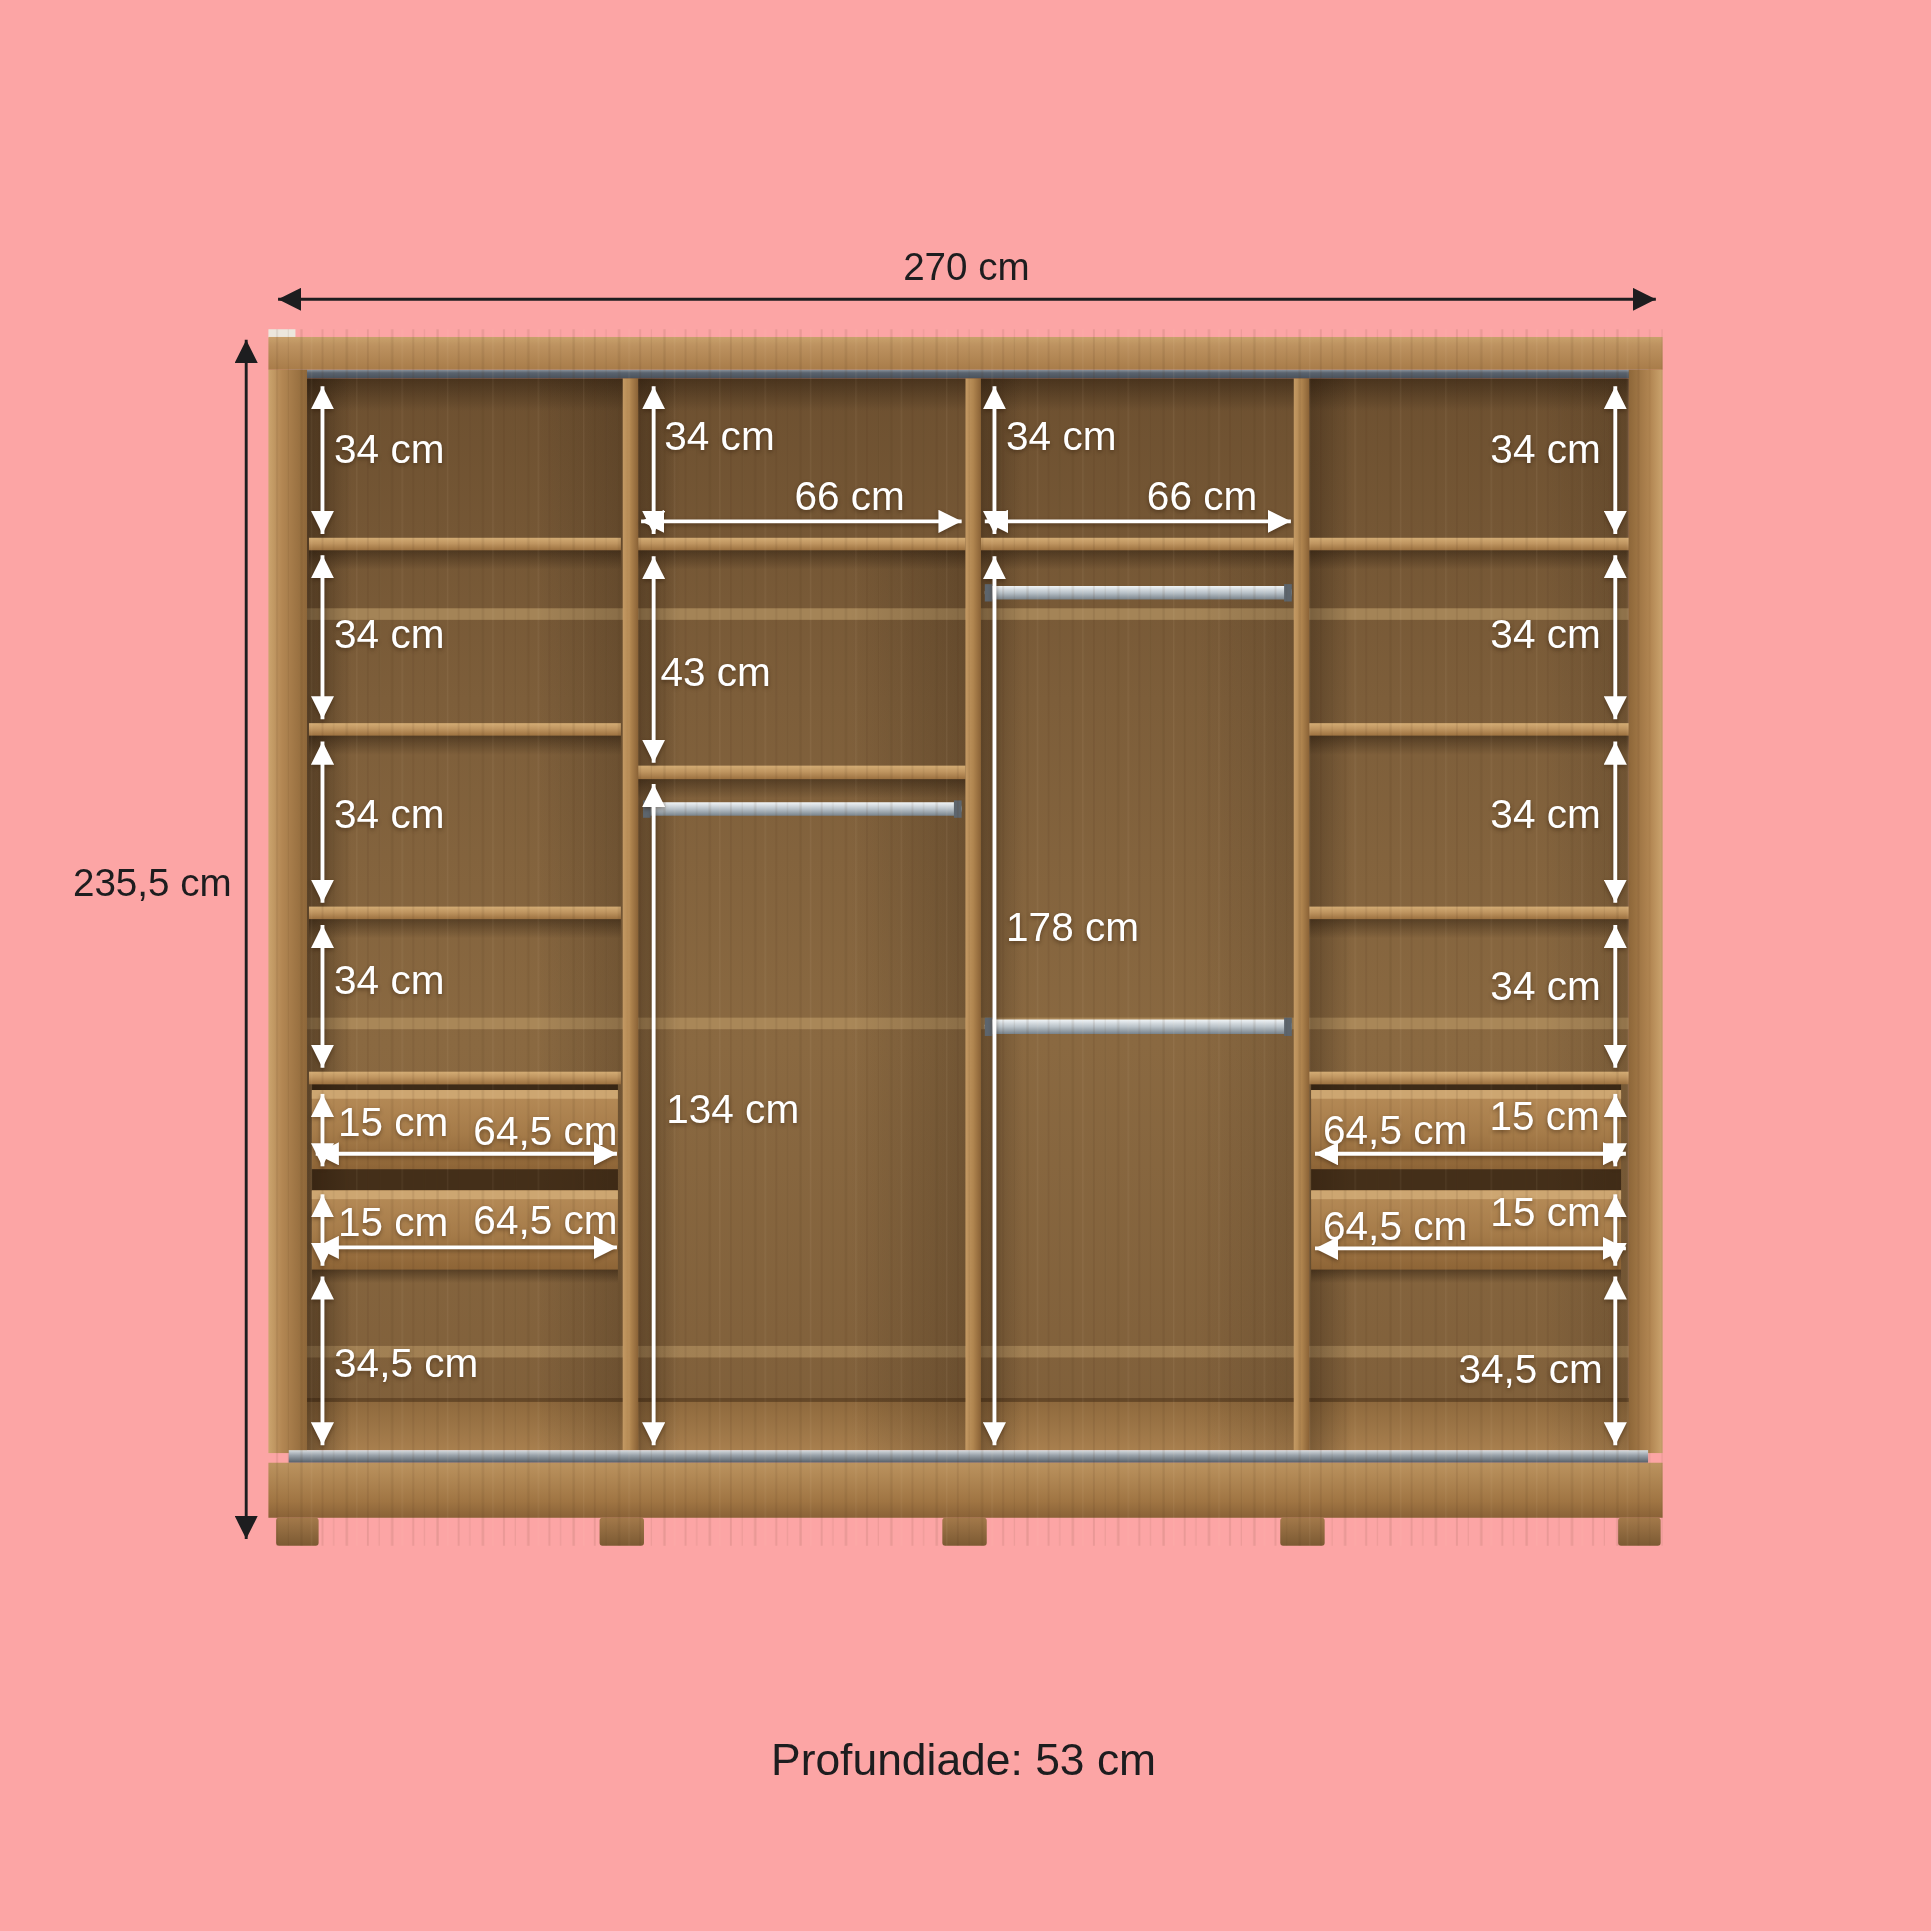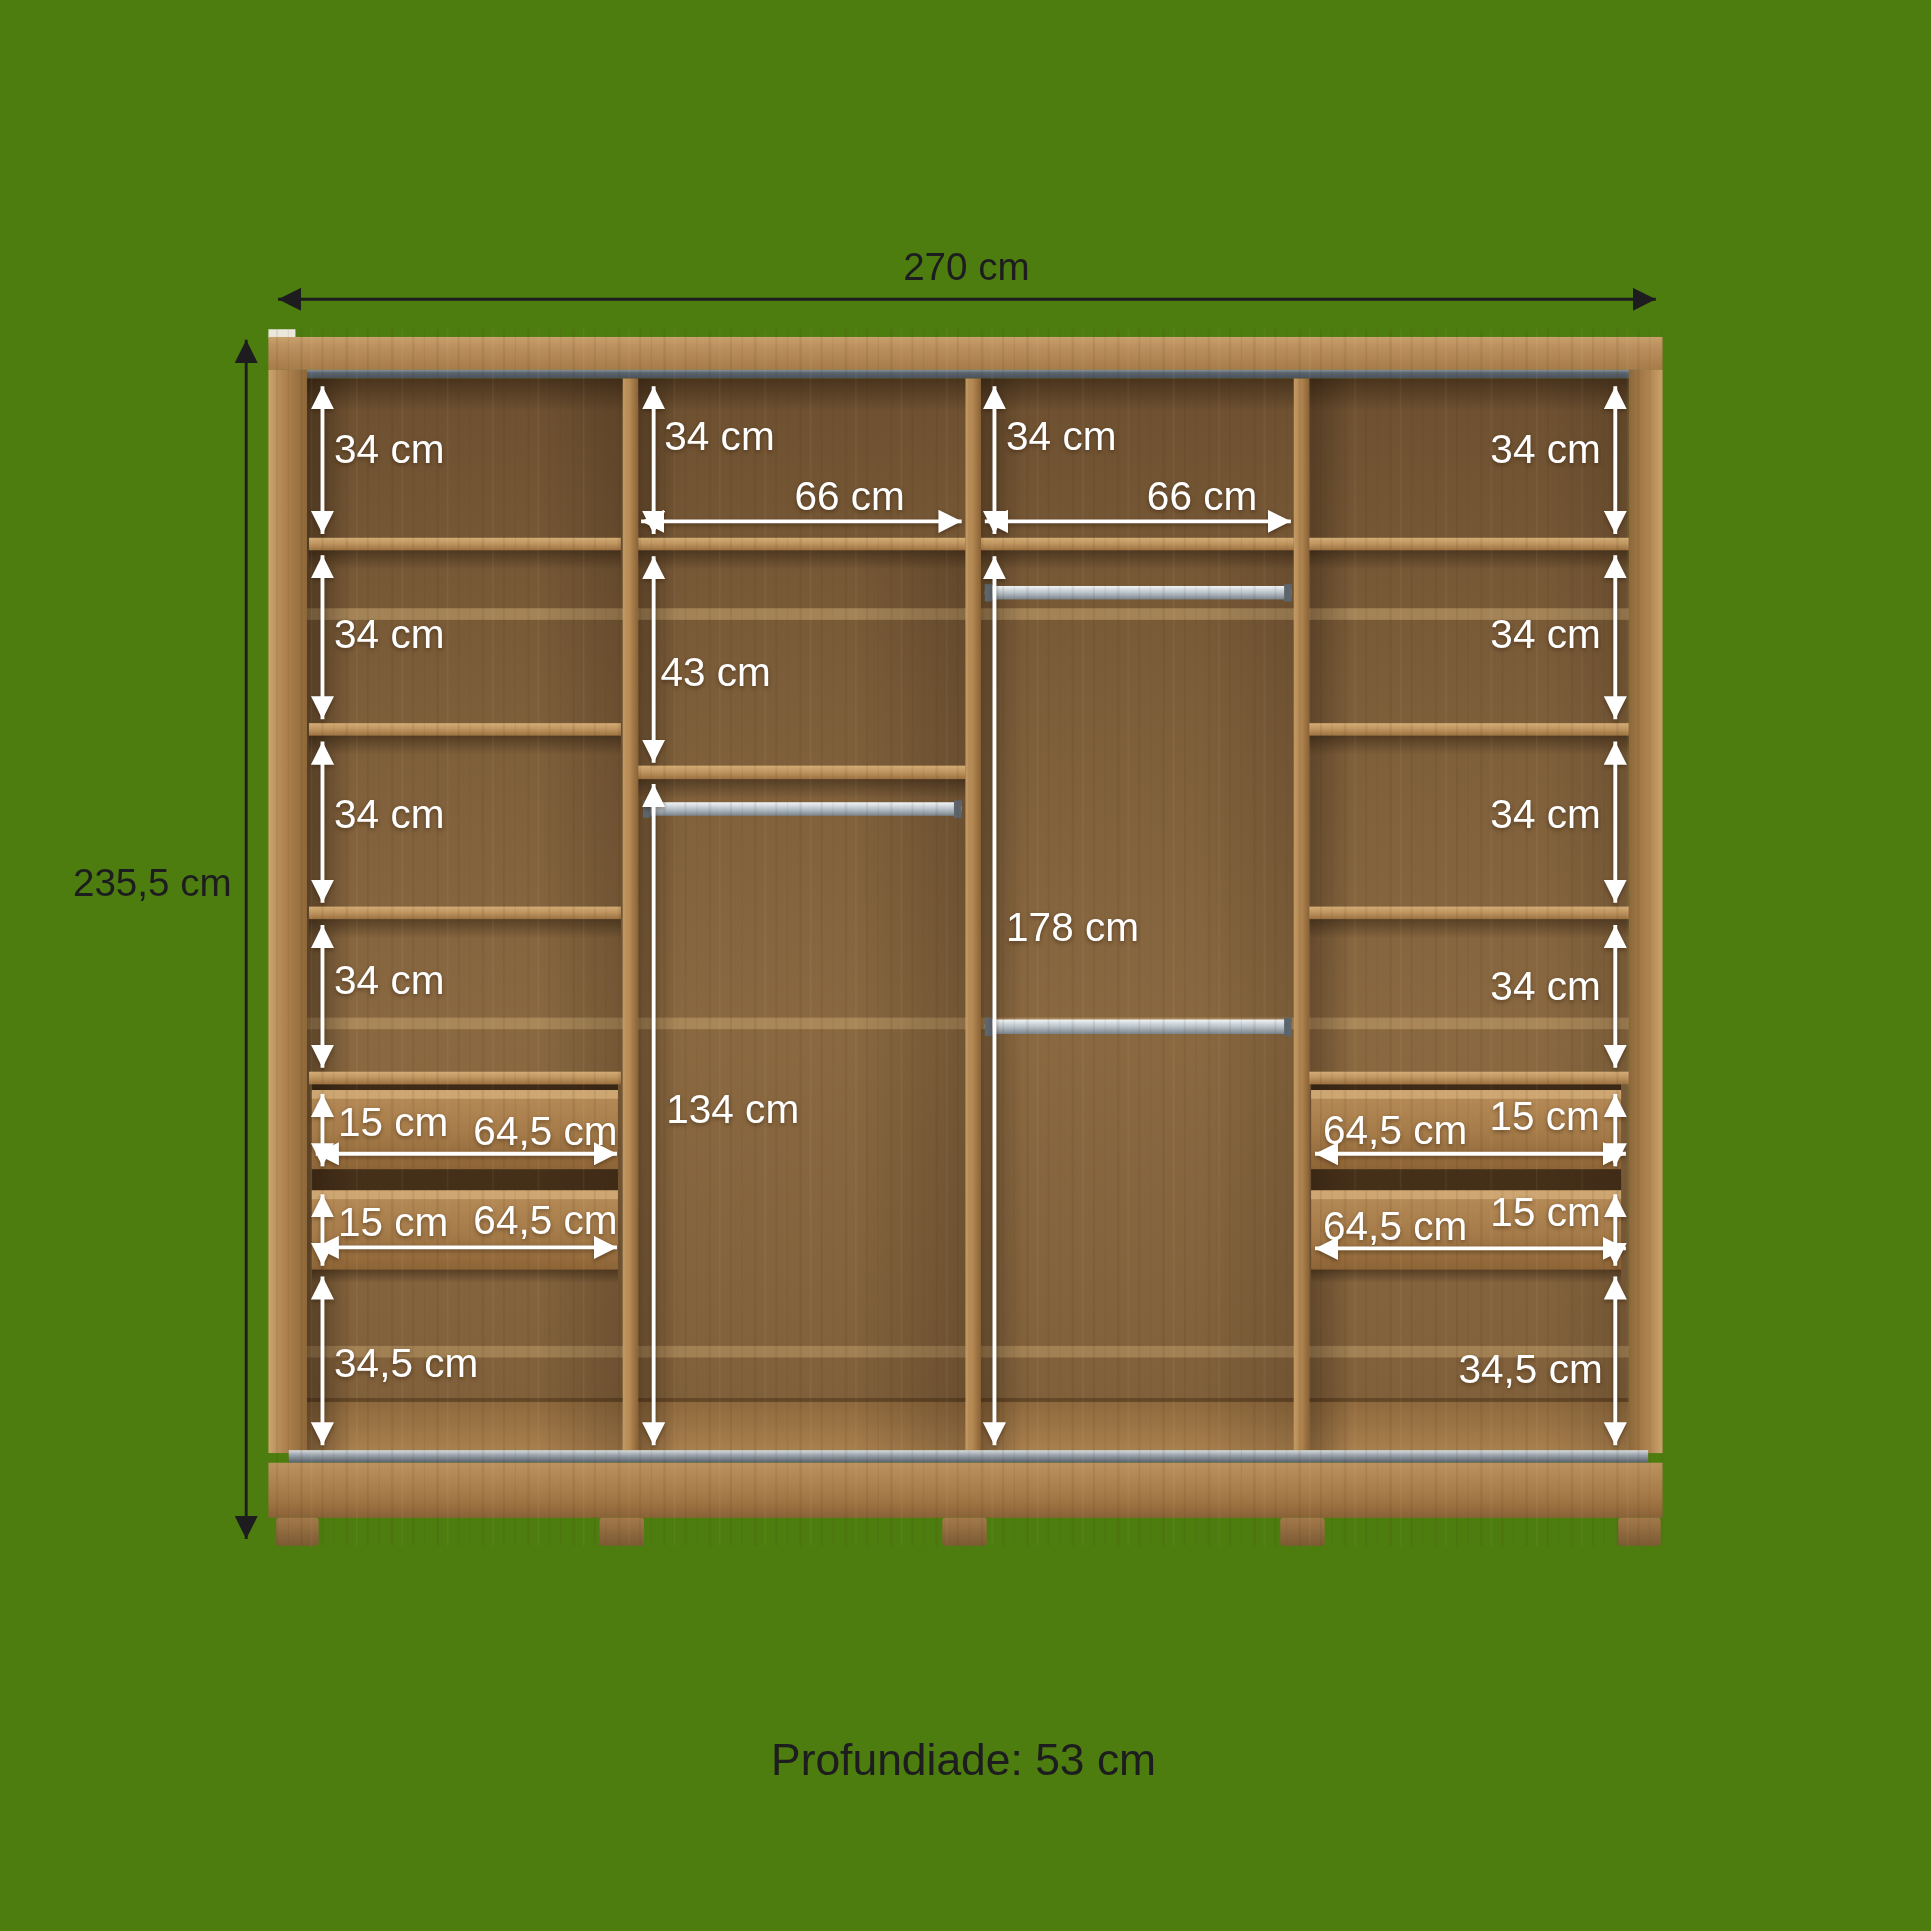--- a/index.html
+++ b/index.html
@@ -1,16 +1,16 @@
 <!DOCTYPE html>
 <html><head>
 <meta charset="utf-8">
 <style>
   html,body{margin:0;padding:0;background:#ffffff;}
-  .canvas{position:relative;width:1931px;height:1931px;background:#4d7c0f;overflow:hidden;
+  .canvas{position:relative;width:1931px;height:1931px;background:#fca5a5;overflow:hidden;
           font-family:"Liberation Sans", sans-serif;}
   svg{display:block;}
   .dimB{font:400 40px "Liberation Sans",sans-serif;fill:#1d1d1f;}
   .dimB2{font:400 46px "Liberation Sans",sans-serif;fill:#1d1d1f;}
   .lblW{font:400 42px "Liberation Sans",sans-serif;fill:#ffffff;}
   .blkLine{stroke:#1d1d1f;stroke-width:3;fill:none;}
   .whtLine{stroke:#ffffff;stroke-width:4;fill:none;}
   .annW{filter:drop-shadow(0 2px 2px rgba(40,20,5,.45));}
 </style>
 </head>

